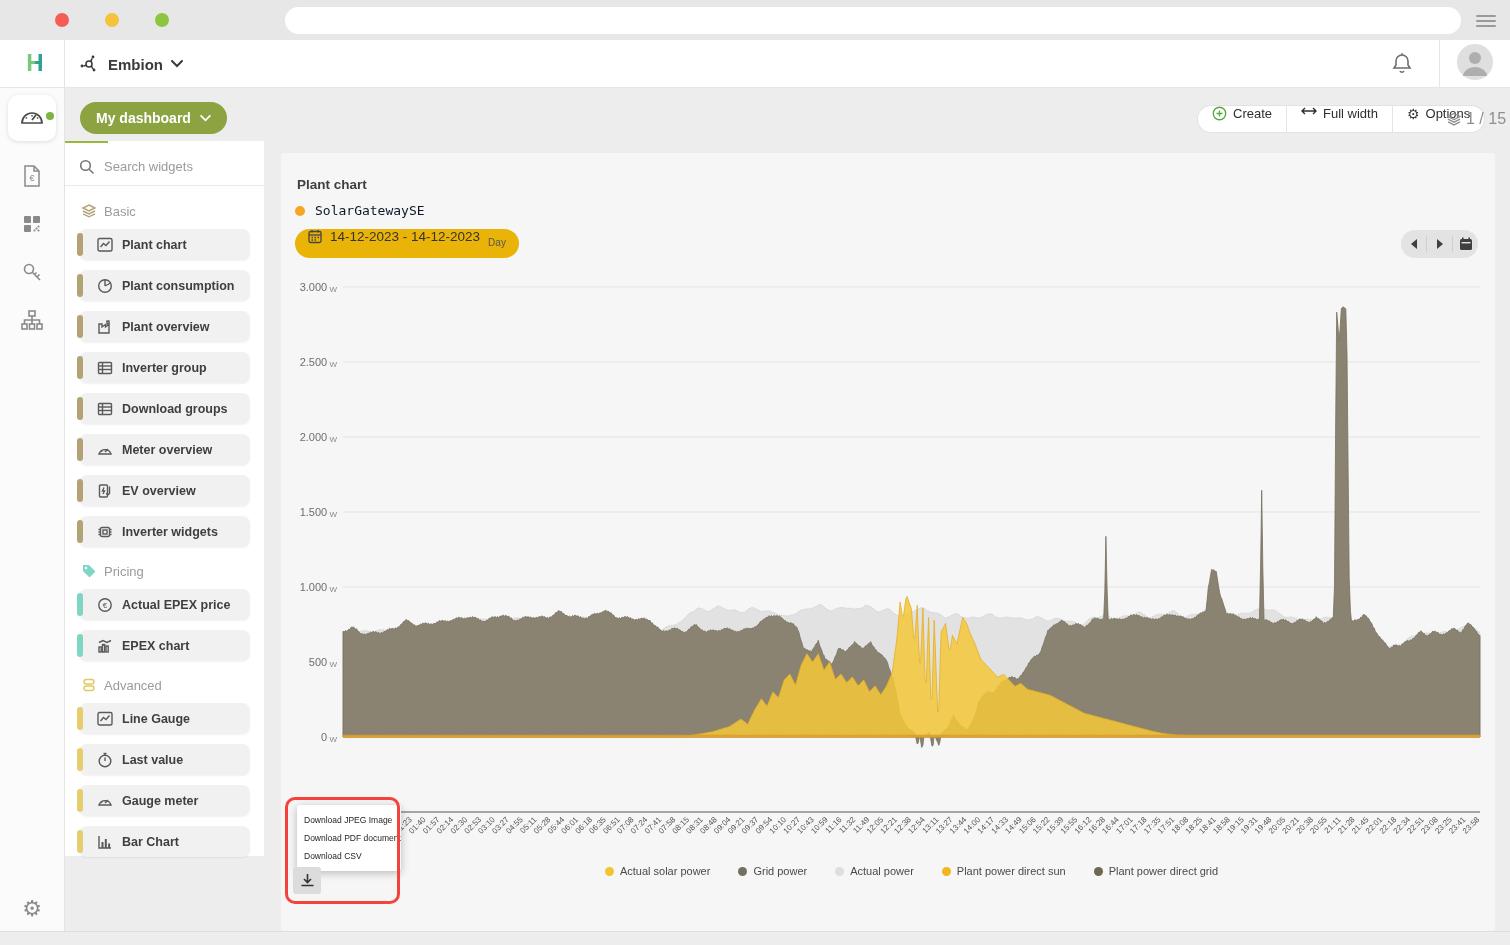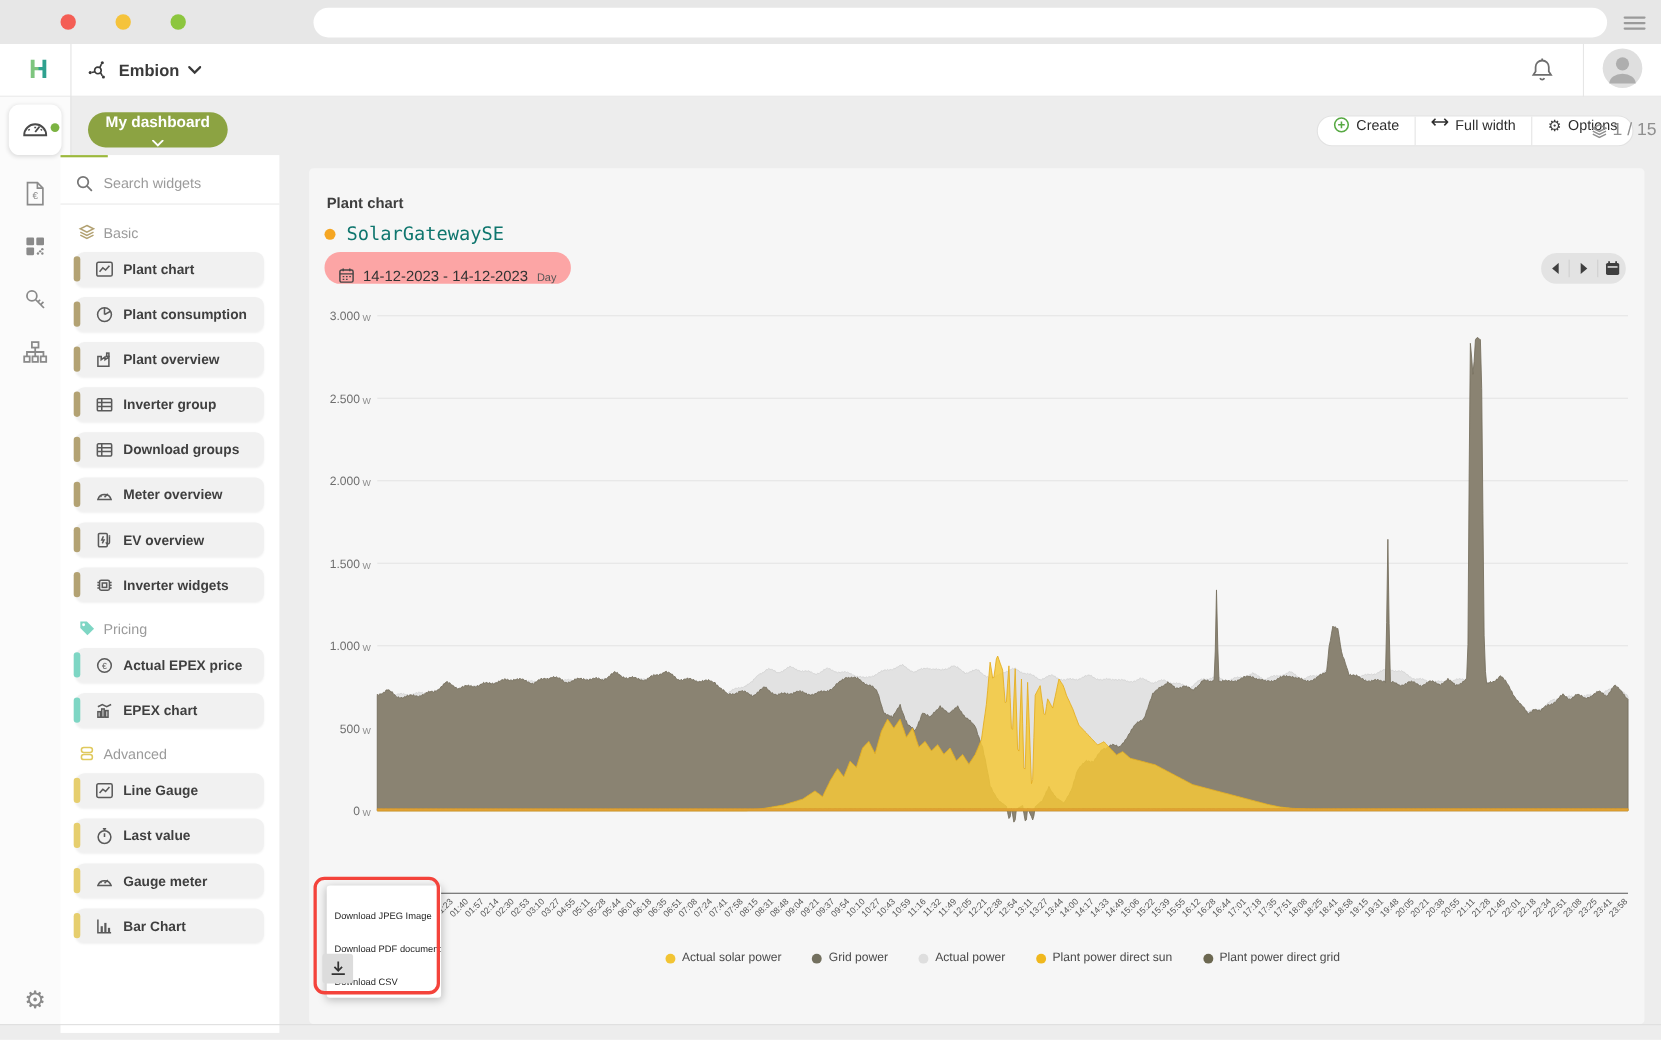--- a/index.html
+++ b/index.html
@@ -21,59 +21,59 @@
   .vdiv { width:1px; height:48px; background:#E6E6E6; }
 
   
   .rail { position:absolute; left:0; top:88px; width:64px; height:843px; background:#FBFBFB; }
   .rail-border { position:absolute; left:64px; top:40px; width:1px; height:891px; background:#E3E3E3; }
   .rail-item { position:absolute; left:0; width:64px; height:48px; display:flex; align-items:center; justify-content:center; color:#8A8A8A; cursor:pointer; }
   .rail-active-card { position:absolute; left:8px; top:95px; width:48px; height:46px; background:#FFFFFF; border-radius:10px; box-shadow:0 1px 4px rgba(0,0,0,.12); }
   .green-dot { position:absolute; left:46px; top:112px; width:8px; height:8px; border-radius:50%; background:#7CB342; }
 
   
-  .dash-btn { position:absolute; left:80px; top:102px; height:32px; padding:0 16px; background:#8CA342; color:#FFF; font-weight:bold; font-size:14px; border:none; border-radius:16px; display:flex; align-items:center; gap:9px; cursor:pointer;flex-direction:column; }
+  .dash-btn { position:absolute; left:80px; top:102px; height:32px; padding:0 16px; background:#8CA342; color:#FFF; font-weight:bold; font-size:14px; border:none; border-radius:16px; display:flex; align-items:center; gap:9px; cursor:pointer; }
   .btn-group { position:absolute; left:1198px; top:106px; height:26px; background:#FFFFFF; border-radius:13px; display:flex; align-items:center; box-shadow:0 0 0 1px #E2E2E2; }
   .btn-seg { height:26px; padding:0 14px; display:flex; align-items:flex-start; gap:6px; font-size:13px; color:#2E2E2E; cursor:pointer; }
   .btn-sep { width:1px; height:26px; background:#E4E4E4; }
   .pager { position:absolute; left:1447px; top:110px; display:flex; align-items:center; gap:5px; font-size:16px; color:#8F8F8F; }
 
   
-  .sidebar { position:absolute; left:55px; top:141px; width:199px; height:798px; background:#FFFFFF;text-decoration:underline; }
+  .sidebar { position:absolute; left:65px; top:141px; width:199px; height:715px; background:#FFFFFF;text-decoration:underline; }
   .sidebar-topline { position:absolute; left:0px; top:0px; width:43px; height:2px; background:#9CB83C; }
   .search-row { position:absolute; left:0; top:7px; width:199px; height:38px; display:flex; align-items:center; gap:9px; padding:0 14px; border-bottom:1px solid #E9E9E9; }
   .search-row input { border:none; outline:none; background:transparent; font-size:13px; color:#333; width:150px; font-family:"Liberation Sans",sans-serif; }
   .search-row input::placeholder { color:#9B9B9B; }
   #widget-list { position:absolute; left:0; top:46px; width:199px; }
   .sec-head { display:flex; align-items:center; gap:7px; font-size:13px; color:#9B9B9B; margin:16px 0 4px 16px; }
   .wcard { position:relative; margin:10px 14px 0 14px; height:31px; background:#F1F1F1; border-radius:8px; display:flex; align-items:center; gap:9px; padding-left:18px; box-shadow:0 1px 2px rgba(0,0,0,.06); cursor:pointer; }
   .wcard .accent { position:absolute; left:-2px; top:4px; width:6px; height:23px; border-radius:4px; }
   .wlabel { font-size:12.5px; font-weight:bold; color:#3F3F3F; }
   .icn { display:inline-flex; align-items:center; justify-content:center; color:#6F6F6F; }
 
   
   .main-card { position:absolute; left:281px; top:153px; width:1214px; height:778px; background:#F6F6F6; border-radius:4px; }
   .widget-title { position:absolute; left:16px; top:24px; font-size:13.5px; font-weight:bold; color:#3F3F3F; }
   .device-badge { position:absolute; left:14px; top:50px; display:flex; align-items:center; gap:10px; }
   .device-dot { width:10px; height:10px; border-radius:50%; }
-  .device-name { font-family:"DejaVu Sans Mono",monospace; font-size:17px; color:#0f766e; }
-  .date-pill { position:absolute; left:14px; top:76px; height:29px; padding:0 13px; background:#fca5a5; border-radius:15px; display:flex; align-items:flex-end; gap:8px; cursor:pointer; }
+  .device-name { font-family:"DejaVu Sans Mono",monospace; font-size:13px; color:#0f172a; }
+  .date-pill { position:absolute; left:14px; top:76px; height:29px; padding:0 13px; background:#eab308; border-radius:15px; display:flex; align-items:flex-start; gap:8px; cursor:pointer; }
   .date-text { font-size:13.5px; color:#333; }
   .date-gran { font-size:10px; color:#555; margin-top:8px; }
   .nav-group { position:absolute; left:1120px; top:77px; height:28px; background:#E3E3E3; border-radius:14px; display:flex; align-items:center; }
   .nav-seg { width:25px; height:28px; display:flex; align-items:center; justify-content:center; cursor:pointer; color:#3F3F3F; }
   .nav-sep { width:1px; height:16px; background:#CFCFCF; }
   #chart-box { position:absolute; left:0; top:0; width:1214px; height:778px; }
   #legend-row { position:absolute; left:62px; top:712px; width:1137px; display:flex; justify-content:center; gap:28px; }
   .leg-item { display:flex; align-items:center; gap:6px; font-size:11px; color:#4A4A4A; }
   .leg-dot { width:9px; height:9px; border-radius:50%; }
 
   
   .dl-popup { position:absolute; left:16px; top:652px; width:104px; background:#FFFFFF; border-radius:3px; box-shadow:0 2px 8px rgba(0,0,0,.25); padding:6px 0; z-index:6; }
-  .dl-item { font-size:8.5px; color:#1F1F1F; padding:4px 7px; cursor:pointer; white-space:nowrap;margin-top:12px; }
+  .dl-item { font-size:8.5px; color:#1F1F1F; padding:4px 7px; cursor:pointer; white-space:nowrap; }
   .dl-btn { position:absolute; left:12px; top:714px; width:28px; height:27px; background:#DCDCDC; border-radius:3px; display:flex; align-items:center; justify-content:center; cursor:pointer; z-index:6; color:#333; }
   .red-annot { position:absolute; left:4px; top:644px; width:115px; height:107px; border:3px solid #F4433B; border-radius:10px; z-index:7; pointer-events:none; }
 
   .footer-line { position:absolute; left:0; top:931px; width:1510px; height:1px; background:#DEDEDE; }
 </style>
 </head>
 <body>
 
 <div class="browser-bar">
   <span class="tl-dot" style="left: 55px; background: rgb(244, 94, 85);" id="tl0"></span>

